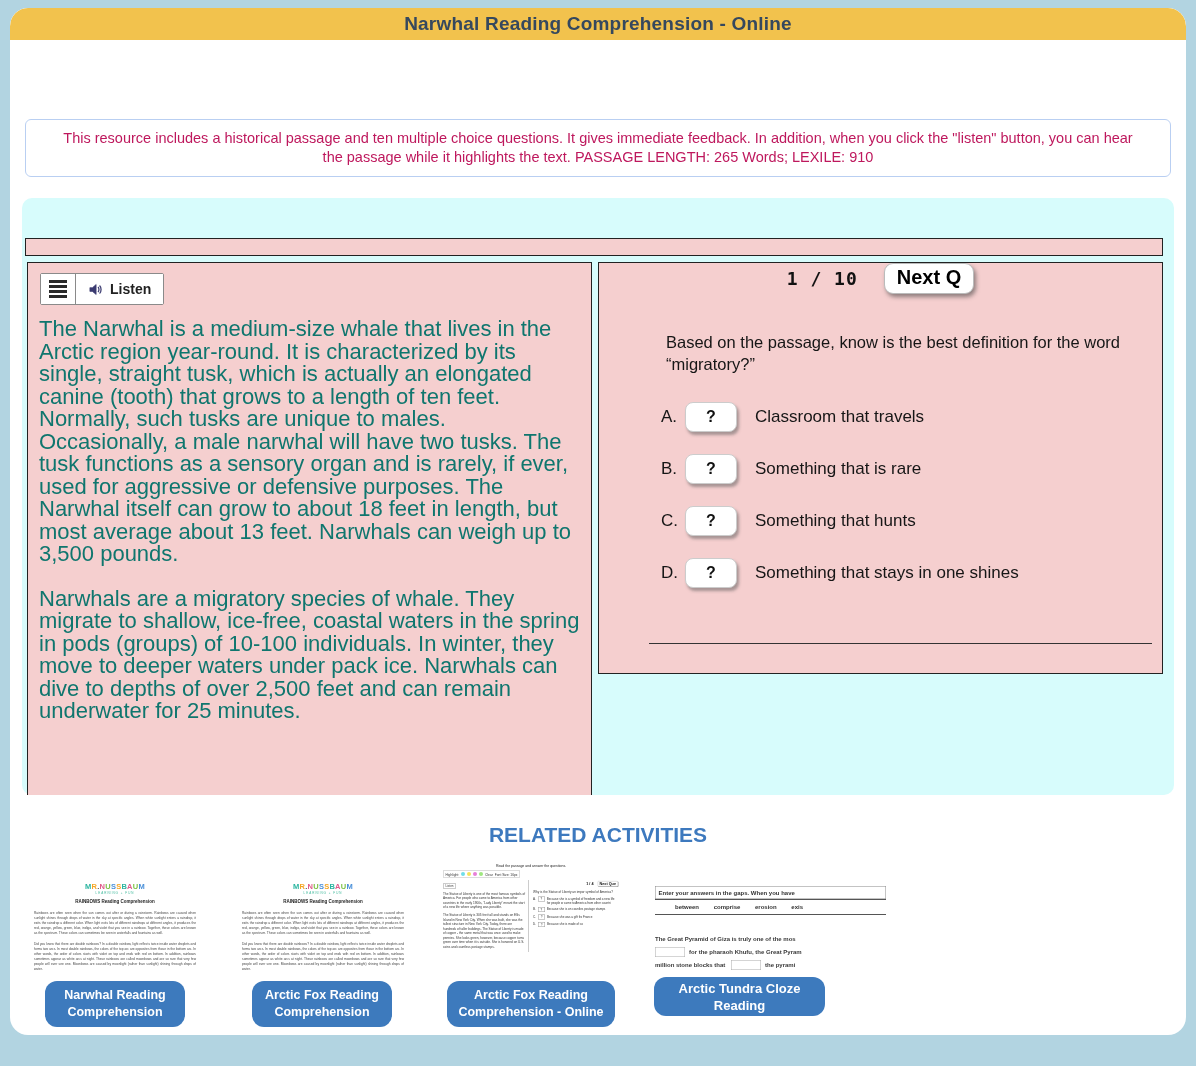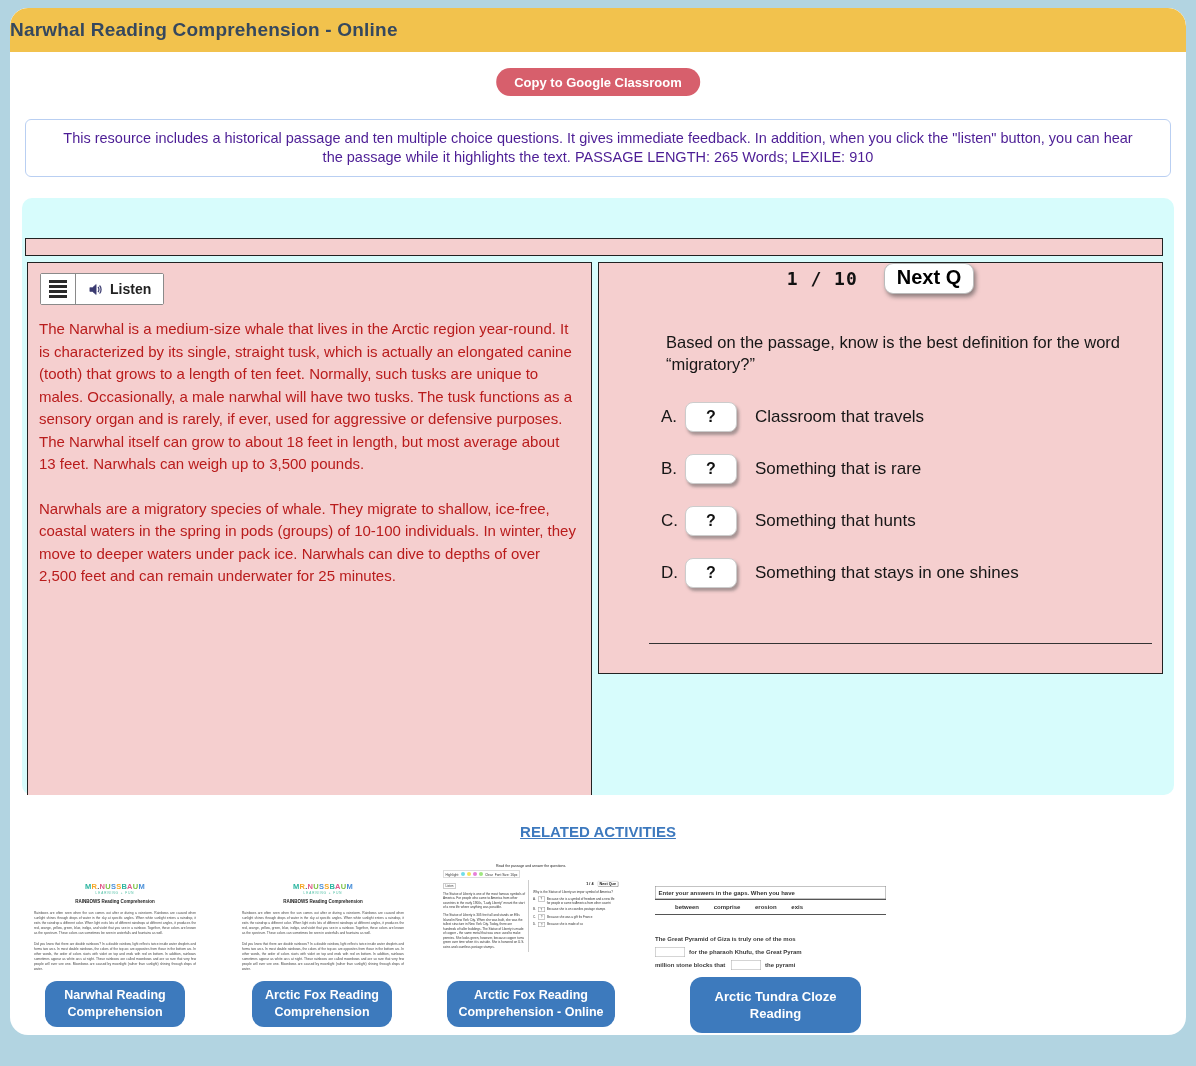--- a/index.html
+++ b/index.html
@@ -2,33 +2,33 @@
 <html><head>
 <meta charset="utf-8">
 <style>
   html,body{margin:0;padding:0;}
   .stage{position:relative;width:1196px;height:1066px;background:#b2d4e1;
          font-family:"Liberation Sans",sans-serif;overflow:hidden;}
   .content{position:absolute;left:10px;top:8px;width:1176px;height:1027px;
            background:#ffffff;border-radius:18px;overflow:hidden;}
 
   
-  .page-header{height:44px;background:#f2c24d;border-radius:18px 18px 0 0;
-               display:flex;align-items:center;justify-content:flex-start;}
+  .page-header{height:32px;background:#f2c24d;border-radius:18px 18px 0 0;
+               display:flex;align-items:center;justify-content:center;}
   .page-header h1{margin:0;font-size:19px;font-weight:bold;color:#35485e;letter-spacing:.2px;}
 
   .classroom-btn{position:absolute;top:60px;left:50%;transform:translateX(-50%);
                  height:28px;padding:0 18px;border-radius:15px;background:#d75f6c;
                  color:#fff;font-weight:bold;font-size:13px;border:none;cursor:pointer;
                  font-family:"Liberation Sans",sans-serif;}
 
   .info-box{position:absolute;top:111px;left:15px;right:15px;height:58px;
             border:1px solid #b9cff2;border-radius:6px;box-sizing:border-box;
             display:flex;align-items:center;justify-content:center;text-align:center;
-            color:#4c1d95;font-size:14.5px;line-height:19px;padding:0 28px;}
+            color:#be185d;font-size:14.5px;line-height:19px;padding:0 28px;}
 
   
   .cyan-wrap{position:absolute;top:190px;left:12px;width:1152px;height:597px;
              background:#d7fcfc;border-radius:10px;}
   .pink-strip{position:absolute;left:3px;top:40px;width:1138px;height:18px;
               background:#f5cfcf;border:1px solid #222;box-sizing:border-box;}
   .reader-panel{position:absolute;left:5px;top:64px;width:565px;height:533px;
                 background:#f5cfcf;border:1px solid #222;border-bottom:none;
                 box-sizing:border-box;overflow:hidden;}
   .quiz-panel{position:absolute;left:576px;top:64px;width:565px;height:412px;
@@ -39,21 +39,21 @@
                 border:1px solid #8a8a8a;height:30px;border-radius:2px;align-items:stretch;}
   .menu-btn{width:34px;display:flex;align-items:center;justify-content:center;
             border-right:1px solid #8a8a8a;background:#fff;cursor:pointer;}
   .hamburger{display:flex;flex-direction:column;gap:2px;}
   .hamburger i{display:block;width:18px;height:3px;background:#2a2a2a;}
   .listen-btn{display:flex;align-items:center;gap:7px;padding:0 12px;background:#fff;
               font-weight:bold;font-size:14px;color:#222;cursor:pointer;border:none;
               font-family:"Liberation Sans",sans-serif;}
   .speaker-svg{width:15px;height:15px;fill:#3a3a70;stroke:#3a3a70;}
 
-  .passage{margin:13px 11px 0;color:#b91c1c;font-size:15px;line-height:22.5px;}
+  .passage{margin:13px 11px 0;color:#0f766e;font-size:22px;line-height:22.5px;}
   .passage p{margin:0 0 22px;}
 
   
   .quiz-header{display:flex;justify-content:center;align-items:center;gap:26px;}
   .progress{font-family:"DejaVu Sans Mono",monospace;font-size:18px;font-weight:bold;
             color:#111;letter-spacing:1px;}
   .next-btn{background:#fff;border:1px solid #bbb;border-radius:9px;padding:2px 12px 4px;
             font-size:20px;font-weight:bold;color:#000;cursor:pointer;
             box-shadow:2px 3px 4px rgba(60,60,60,.55);font-family:"Liberation Sans",sans-serif;}
   .question{margin:37px 30px 0 67px;font-size:16.5px;line-height:22px;color:#161616;}
@@ -62,21 +62,21 @@
   .opt-letter{width:24px;font-size:17px;color:#161616;}
   .q-btn{width:52px;height:30px;background:#fff;border:1px solid #ccc;border-radius:8px;
          display:flex;align-items:center;justify-content:center;font-weight:bold;
          font-size:16px;color:#111;margin-right:18px;cursor:pointer;
          box-shadow:2px 3px 3px rgba(90,90,90,.5);font-family:"Liberation Sans",sans-serif;}
   .opt-text{font-size:17px;color:#161616;}
   .quiz-divider{position:absolute;left:50px;right:10px;bottom:29px;border-top:1px solid #333;}
 
   
   .related-heading{position:absolute;top:815px;width:100%;text-align:center;
-                   color:#3d79be;font-weight:bold;font-size:15px;text-decoration:underline;}
+                   color:#3d79be;font-weight:bold;font-size:21px;}
   .thumb{position:absolute;background:#fff;overflow:hidden;}
   .thumb-inner{width:200%;height:200%;transform:scale(.5);transform-origin:0 0;}
   .card-label{position:absolute;background:#3d7abd;border-radius:12px;color:#fff;
               font-weight:bold;font-size:12.5px;line-height:17px;display:flex;
               align-items:center;justify-content:center;text-align:center;
               padding:0 10px;box-sizing:border-box;cursor:pointer;}
 
   
   .ws-logo{text-align:center;margin-top:12px;font-size:15px;font-weight:bold;letter-spacing:.5px;}
   .ws-sub{text-align:center;font-size:6px;color:#3db89a;letter-spacing:2px;margin-top:1px;}
@@ -113,21 +113,20 @@
 </head>
 <body>
 
 <div class="stage">
   <div class="content">
 
     <div class="page-header">
       <h1>Narwhal Reading Comprehension - Online</h1>
     </div>
 
-    <button class="classroom-btn">Copy to Google Classroom</button>
 
     <div class="info-box">
       <span>This resource includes a historical passage and ten multiple choice questions. It gives immediate feedback. In addition, when you click the "listen" button, you can hear the passage while it highlights the text. PASSAGE LENGTH: 265 Words; LEXILE: 910</span>
     </div>
 
     <div class="cyan-wrap">
       <div class="pink-strip"></div>
 
       <div class="reader-panel">
         <div class="listen-group">
@@ -270,16 +269,16 @@
             <span>million stone blocks that</span>
             <span class="t4-gap" style="margin-left:8px;"></span><span>the pyrami</span>
           </div>
         </div>
       </div>
     </div>
 
     <div class="card-label" style="left:35px;top:973px;width:140px;height:46px;">Narwhal Reading Comprehension</div>
     <div class="card-label" style="left:242px;top:973px;width:140px;height:46px;">Arctic Fox Reading Comprehension</div>
     <div class="card-label" style="left:437px;top:973px;width:168px;height:46px;">Arctic Fox Reading Comprehension - Online</div>
-    <div class="card-label" style="left:644px;top:969px;width:171px;height:56px;font-size:13px;margin-left:36px;">Arctic Tundra Cloze Reading</div>
+    <div class="card-label" style="left:644px;top:969px;width:171px;height:39px;font-size:13px;">Arctic Tundra Cloze Reading</div>
 
   </div>
 </div>
 
 </body></html>

